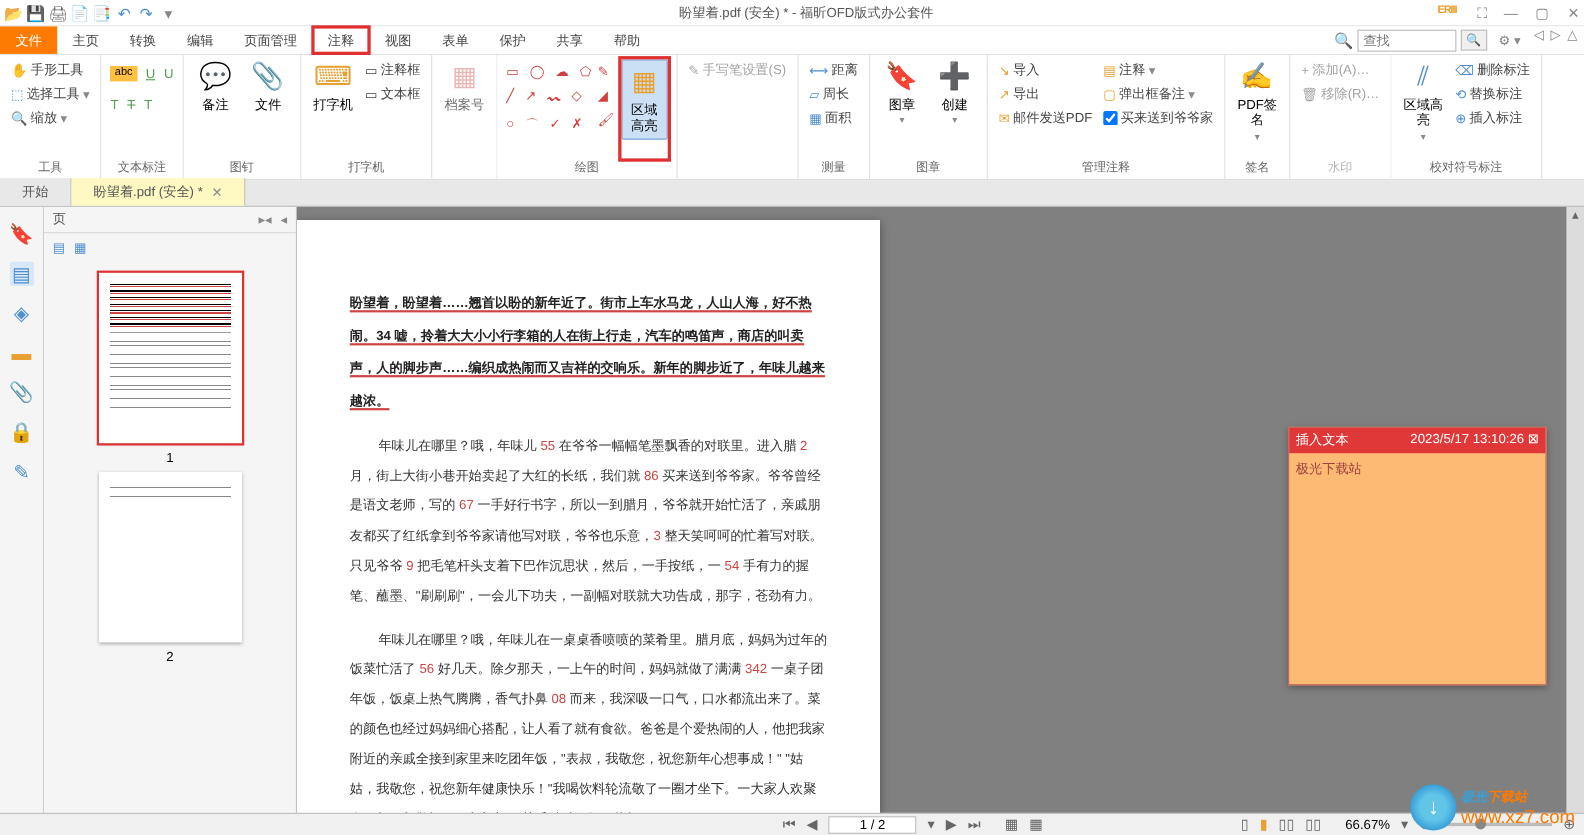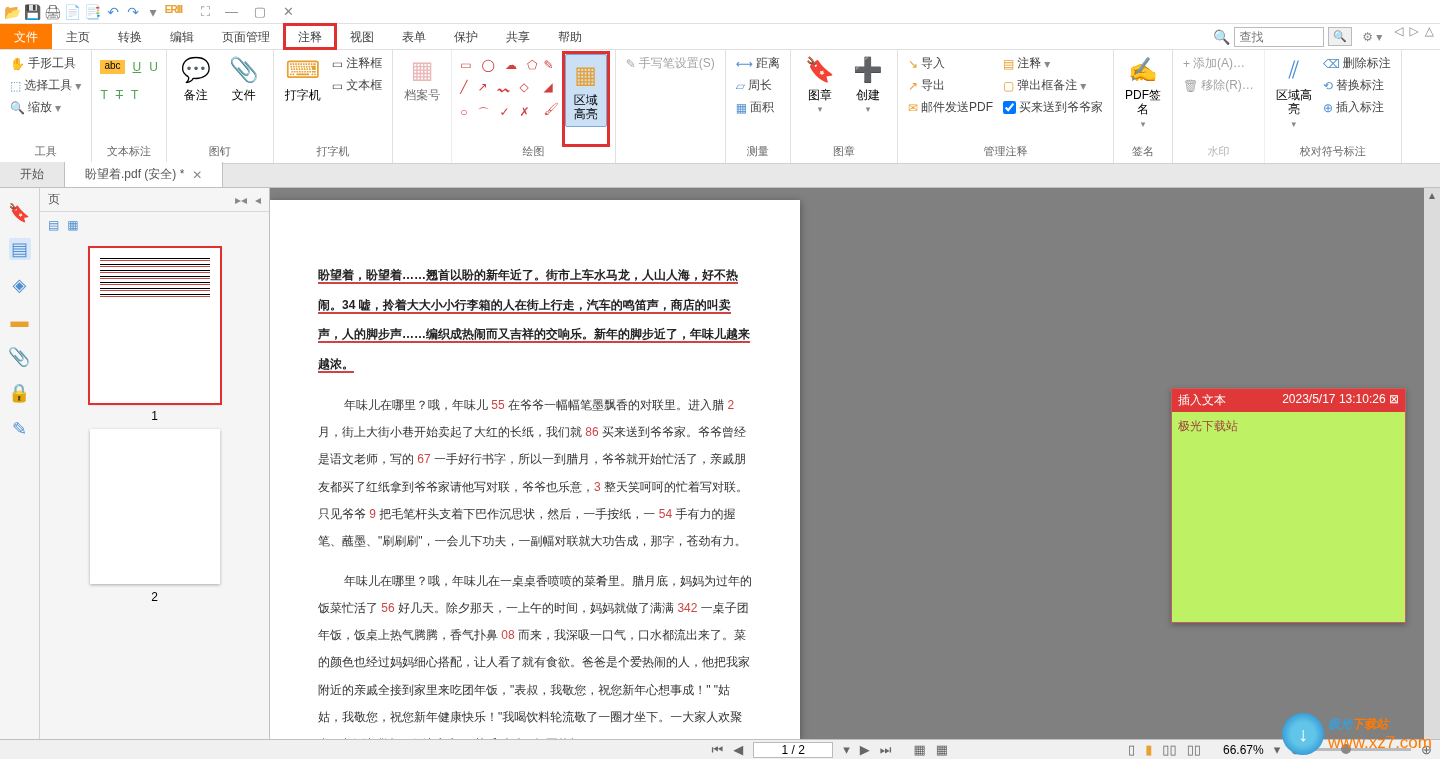--- a/index.html
+++ b/index.html
@@ -24,38 +24,38 @@
 .group .content{display:flex;gap:6px;align-items:flex-start;}
 .group .label{text-align:center;color:#666;font-size:11px;padding-top:2px;}
 .btn-sm{display:flex;align-items:center;gap:3px;color:#444;padding:1px 2px;}
 .btn-lg{display:flex;flex-direction:column;align-items:center;gap:2px;width:42px;text-align:center;line-height:1.2;}
 .btn-lg .ico{width:32px;height:32px;display:flex;align-items:center;justify-content:center;font-size:24px;}
 .col{display:flex;flex-direction:column;gap:3px;}
 .highlight-box{background:#cce0f5;border:1px solid #7ba8d8;padding:4px;border-radius:2px;position:relative;}
 .red-outline{position:absolute;top:-3px;left:-3px;right:-3px;bottom:-20px;border:3px solid #e03030;pointer-events:none;}
 .tabbar{height:24px;background:#e8e8e8;display:flex;align-items:flex-end;border-bottom:1px solid #c0c0c0;}
 .tabitem{padding:4px 20px;background:#e8e8e8;color:#555;border-right:1px solid #c0c0c0;display:flex;align-items:center;gap:8px;}
-.tabitem.active{background:#ffffff;}
+.tabitem.active{background:#fef9c3;}
 .main{display:flex;height:551px;background:#808080;}
 .leftpanel{width:40px;background:#f5f5f5;border-right:1px solid #d0d0d0;display:flex;flex-direction:column;align-items:center;gap:14px;padding-top:14px;}
 .leftpanel .ic{width:22px;height:22px;display:flex;align-items:center;justify-content:center;font-size:18px;}
 .thumbpanel{width:230px;background:#f5f5f5;border-right:1px solid #c0c0c0;}
 .thumbhead{height:24px;display:flex;align-items:center;justify-content:space-between;padding:0 8px;border-bottom:1px solid #d8d8d8;color:#555;}
 .thumbhead .r{display:flex;gap:8px;color:#888;}
 .thumbtools{padding:6px 8px;display:flex;gap:8px;color:#888;}
 .thumbs{padding:10px 30px;display:flex;flex-direction:column;align-items:center;gap:6px;}
 .thumb{width:130px;height:155px;background:#fff;box-shadow:0 1px 3px rgba(0,0,0,0.3);padding:10px;position:relative;}
 .thumb.sel{outline:2px solid #e03030;}
 .docarea{flex:1;position:relative;display:flex;justify-content:flex-start;overflow:hidden;}
 .page{width:530px;background:#fff;margin-top:12px;box-shadow:0 2px 8px rgba(0,0,0,0.4);padding:60px 48px;color:#222;}
 .page .bold{font-weight:bold;font-size:13.5px;line-height:2.2;}
 .page .bold span{border-bottom:2px solid #c44;}
 .page .body{font-size:13px;line-height:2.1;color:#333;margin-top:12px;text-indent:26px;}
 .page .body i{color:#c44;font-style:normal;}
-.note{position:absolute;right:18px;top:200px;width:235px;height:235px;background:#bef264;border:1px solid #c06060;box-shadow:0 2px 6px rgba(0,0,0,0.3);}
+.note{position:absolute;right:18px;top:200px;width:235px;height:235px;background:#fdba74;border:1px solid #c06060;box-shadow:0 2px 6px rgba(0,0,0,0.3);}
 .note .nhead{background:#e03838;color:#fff;padding:3px 6px;display:flex;justify-content:space-between;font-size:11px;}
 .note .nuser{background:#e03838;color:#fff;padding:0 6px 3px;font-size:11px;display:flex;justify-content:space-between;}
 .note .ntext{padding:6px;color:#a04040;font-size:12px;}
 .scrollbar-v{width:16px;background:#dcdcdc;}
 .statusbar{height:20px;background:#f0f0f0;border-top:1px solid #c0c0c0;display:flex;align-items:center;padding:0 8px;gap:10px;}
 .statusbar .spacer{flex:1;}
 .statusbar input{width:80px;text-align:center;border:1px solid #bbb;height:16px;}
 .statusbar .ic{color:#666;font-size:13px;}
 .watermark{position:fixed;right:8px;bottom:4px;font-size:18px;font-style:italic;display:flex;align-items:center;gap:4px;}
 .watermark .logo{width:42px;height:42px;background:radial-gradient(circle,#61c5e8 40%,#3a9fd8 70%);border-radius:50%;display:flex;align-items:center;justify-content:center;color:#fff;font-size:20px;font-weight:bold;}
@@ -69,20 +69,21 @@
   <div class="qat">
     <span style="color:#e8a030">📂</span>
     <span style="color:#a060c0">💾</span>
     <span>🖨</span>
     <span>📄</span>
     <span style="color:#e8a030">📑</span>
     <span style="color:#4a90d2">↶</span>
     <span style="color:#4a90d2">↷</span>
     <span style="color:#888">▾</span>
   </div>
+  <div class="title">盼望着.pdf (安全) * - 福昕OFD版式办公套件</div>
   <div class="wincontrols">
     <span style="color:#e8a030;font-weight:bold;font-size:10px;letter-spacing:-1px">ERIII</span>
     <span>⛶</span>
     <span>—</span>
     <span>▢</span>
     <span>✕</span>
   </div>
 </div>
 
 <div class="menubar">

